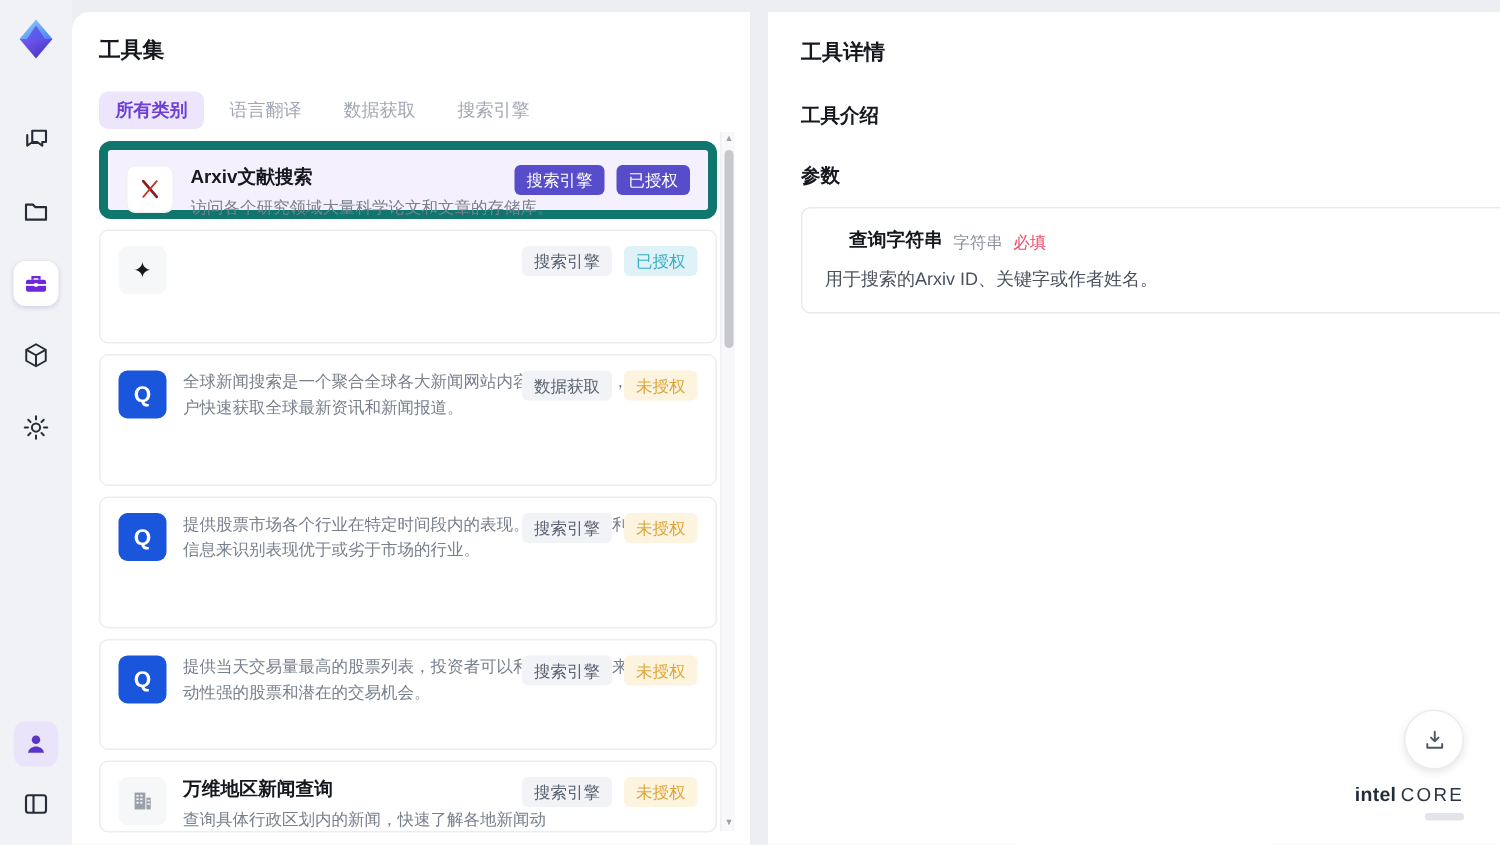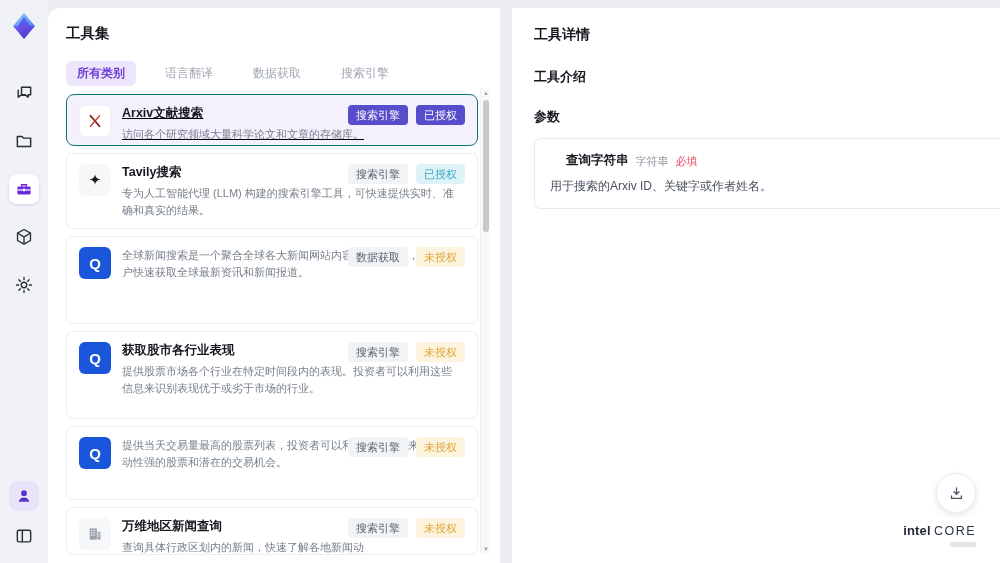--- a/index.html
+++ b/index.html
@@ -20,29 +20,29 @@
 
   
   .panel-left { position:absolute; left:48px; top:8px; width:452px; height:555px;
     background:#fff; border-top-left-radius:12px; padding:16px 0 11px 18px; }
   .panel-right { position:absolute; left:512px; top:8px; width:560px; height:555px;
     background:#fff; padding:18px 22px 0 22px; }
 
   .pg-title { font-size:14.5px; font-weight:700; color:#15181e; }
 
   
-  .tabs { display:flex; align-items:center; gap:18px; margin-top:18px; }
+  .tabs { display:flex; align-items:center; gap:6px; margin-top:18px; }
   .tab { font-size:12px; color:#a2a8b3; padding:4px 11px; border-radius:6px; cursor:pointer; white-space:nowrap; }
   .tab.active { background:#ece5fb; color:#6d3fd4; font-weight:700; }
 
   
   .list { position:relative; margin-top:8px; width:412px; }
   .card { position:relative; display:flex; align-items:flex-start; background:#fff;
     border:1px solid #ededf1; border-radius:6px; padding:10px 12px; margin-bottom:7px; cursor:pointer; }
-  .card.selected { background:#f5f0fd; border:1px solid #0f766e; border-radius:8px;text-decoration:underline; }
+  .card.selected { background:#f5f0fd; border:6px solid #0f766e; border-radius:8px; }
   .tool-ico { flex:0 0 32px; width:32px; height:32px; border-radius:6px; margin-right:11px;
     display:flex; align-items:center; justify-content:center; font-size:15px; }
   .ico-white { background:#fff; border:1px solid #f0f0f3; }
   .ico-light { background:#f6f7f9; color:#17181a; }
   .ico-blue  { background:#1a56db; color:#fff; font-weight:700; font-size:15px; }
   .ico-gray  { background:#f6f7f9; }
   .t-body { flex:1; min-width:0; }
   .t-name { font-size:12.5px; font-weight:700; color:#15181e; margin-bottom:4px; }
   .t-desc { font-size:11px; color:#78808c; line-height:1.55; padding-right:4px; }
   .t-badges { position:absolute; top:10px; right:12px; display:flex; gap:8px; }
@@ -176,45 +176,40 @@
         <div class="t-desc">访问各个研究领域大量科学论文和文章的存储库。</div>
       </div>
       <div class="t-badges">
         <span class="badge b-solid">搜索引擎</span>
         <span class="badge b-solid">已授权</span>
       </div>
     </div>
 
     <div class="card" style="height:76px">
       <div class="tool-ico ico-light">✦</div>
-      <div class="t-body">
-        <div class="t-name">Tavily搜索</div>
-        <div class="t-desc">专为人工智能代理 (LLM) 构建的搜索引擎工具，可快速提供实时、准确和真实的结果。</div>
-      </div>
       <div class="t-badges">
         <span class="badge b-cat">搜索引擎</span>
         <span class="badge b-ok">已授权</span>
       </div>
     </div>
 
     <div class="card" style="height:88px">
       <div class="tool-ico ico-blue">Q</div>
       <div class="t-body">
         <div class="t-desc">全球新闻搜索是一个聚合全球各大新闻网站内容的搜索引擎，帮助用户快速获取全球最新资讯和新闻报道。</div>
       </div>
       <div class="t-badges">
         <span class="badge b-cat">数据获取</span>
         <span class="badge b-warn">未授权</span>
       </div>
     </div>
 
     <div class="card" style="height:88px">
       <div class="tool-ico ico-blue">Q</div>
       <div class="t-body">
-        <div class="t-name">获取股市各行业表现</div>
         <div class="t-desc">提供股票市场各个行业在特定时间段内的表现。投资者可以利用这些信息来识别表现优于或劣于市场的行业。</div>
       </div>
       <div class="t-badges">
         <span class="badge b-cat">搜索引擎</span>
         <span class="badge b-warn">未授权</span>
       </div>
     </div>
 
     <div class="card" style="height:74px">
       <div class="tool-ico ico-blue">Q</div>

